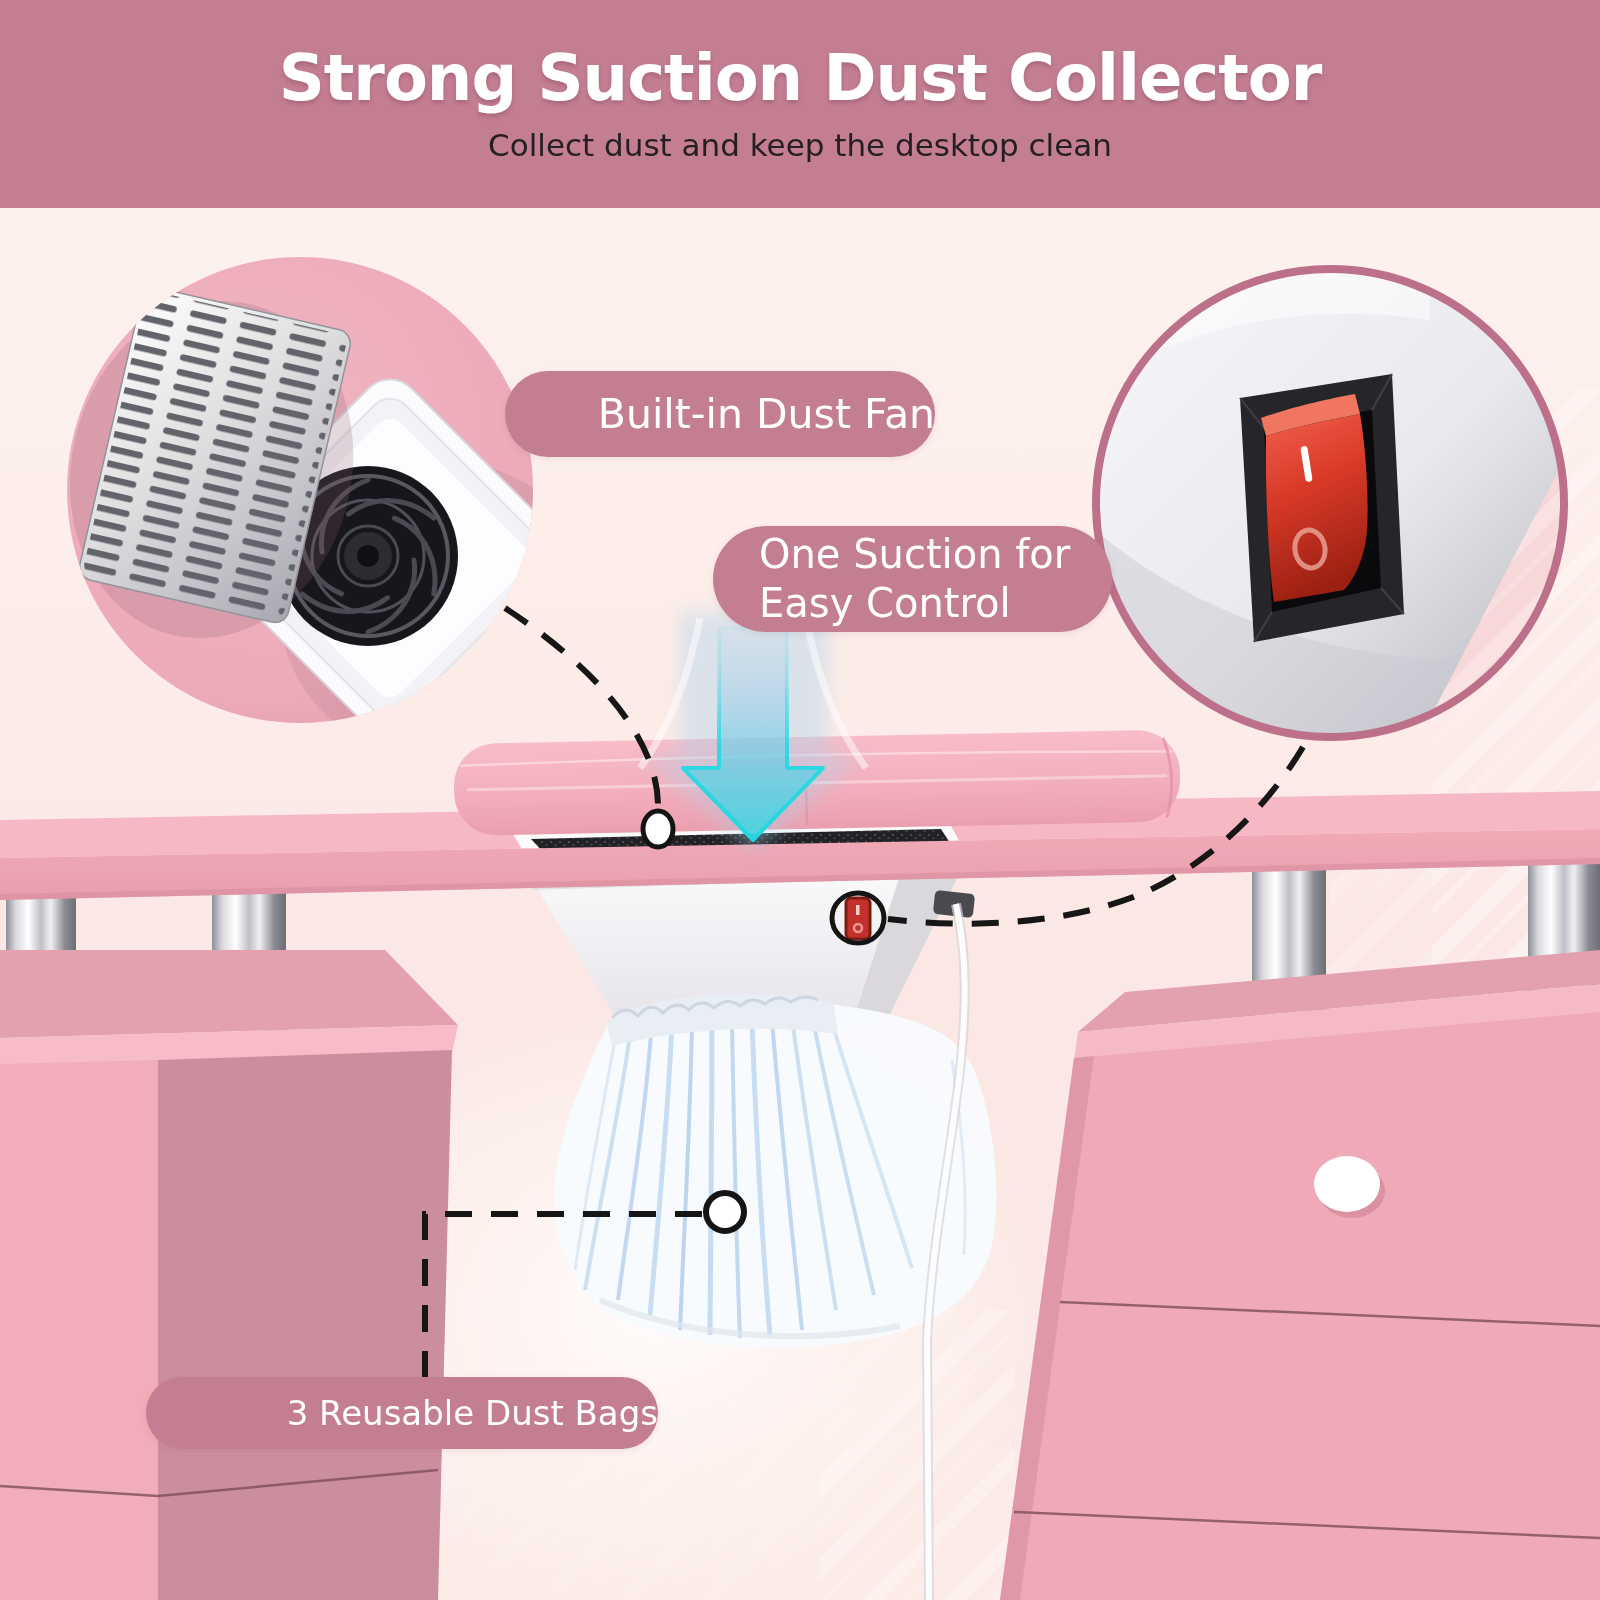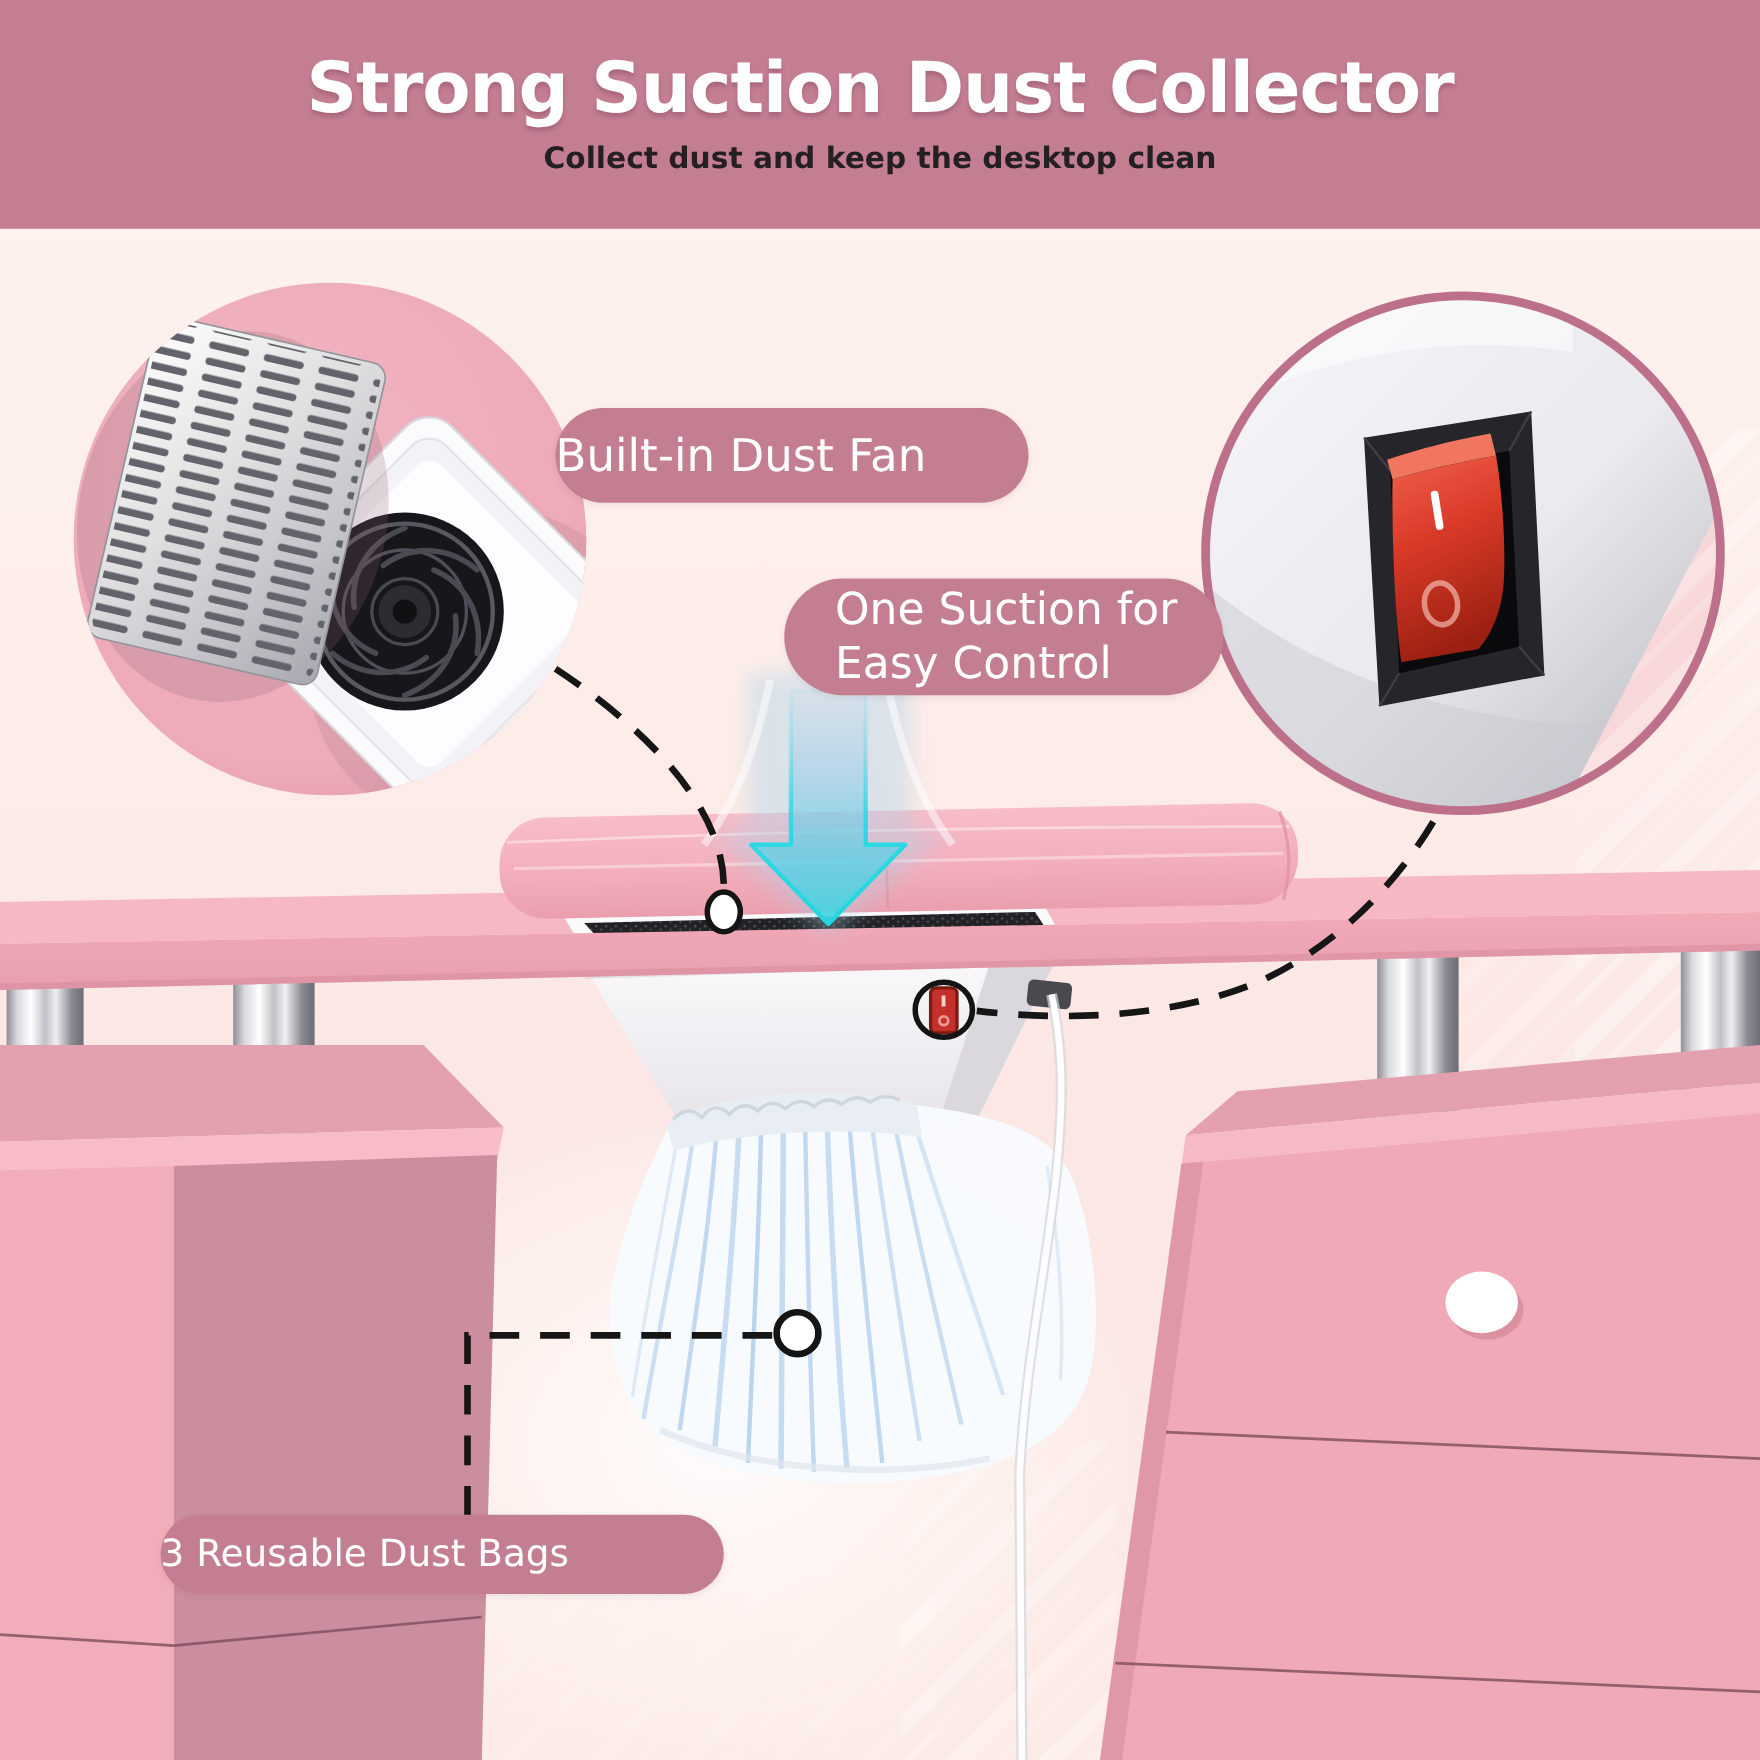--- a/index.html
+++ b/index.html
@@ -14,25 +14,25 @@
   .header{
     position:absolute;left:0;top:0;width:1600px;height:208px;z-index:4;
     background:#c47e92;display:flex;flex-direction:column;align-items:center;justify-content:center;
     text-align:center;
   }
   .title{
     color:#ffffff;font-size:64px;font-weight:700;letter-spacing:-1px;line-height:1.05;
     text-shadow:0 3px 4px rgba(90,40,55,.25);
   }
   .subtitle{
-    margin-top:14px;color:#241f22;font-size:27px;font-weight:700;letter-spacing:0px;
+    margin-top:14px;color:#241f22;font-size:31px;font-weight:400;letter-spacing:0px;
   }
   .pill{
     position:absolute;z-index:6;background:#c47e92;color:#ffffff;
-    display:flex;align-items:center;justify-content:flex-start;
+    display:flex;align-items:center;justify-content:flex-end;
     box-shadow:0 2px 6px rgba(120,60,80,.10);
   }
   .pill-fan{left:505px;top:371px;width:430px;height:86px;border-radius:44px;font-size:41px;}
   .pill-control{left:713px;top:526px;width:399px;height:106px;border-radius:53px;
     flex-direction:column;align-items:flex-start;justify-content:center;padding-left:46px;box-sizing:border-box;
     font-size:40px;line-height:1.22;}
   .pill-bags{left:146px;top:1377px;width:512px;height:72px;border-radius:37px;font-size:34px;}
 </style>
 </head>
 <body>

